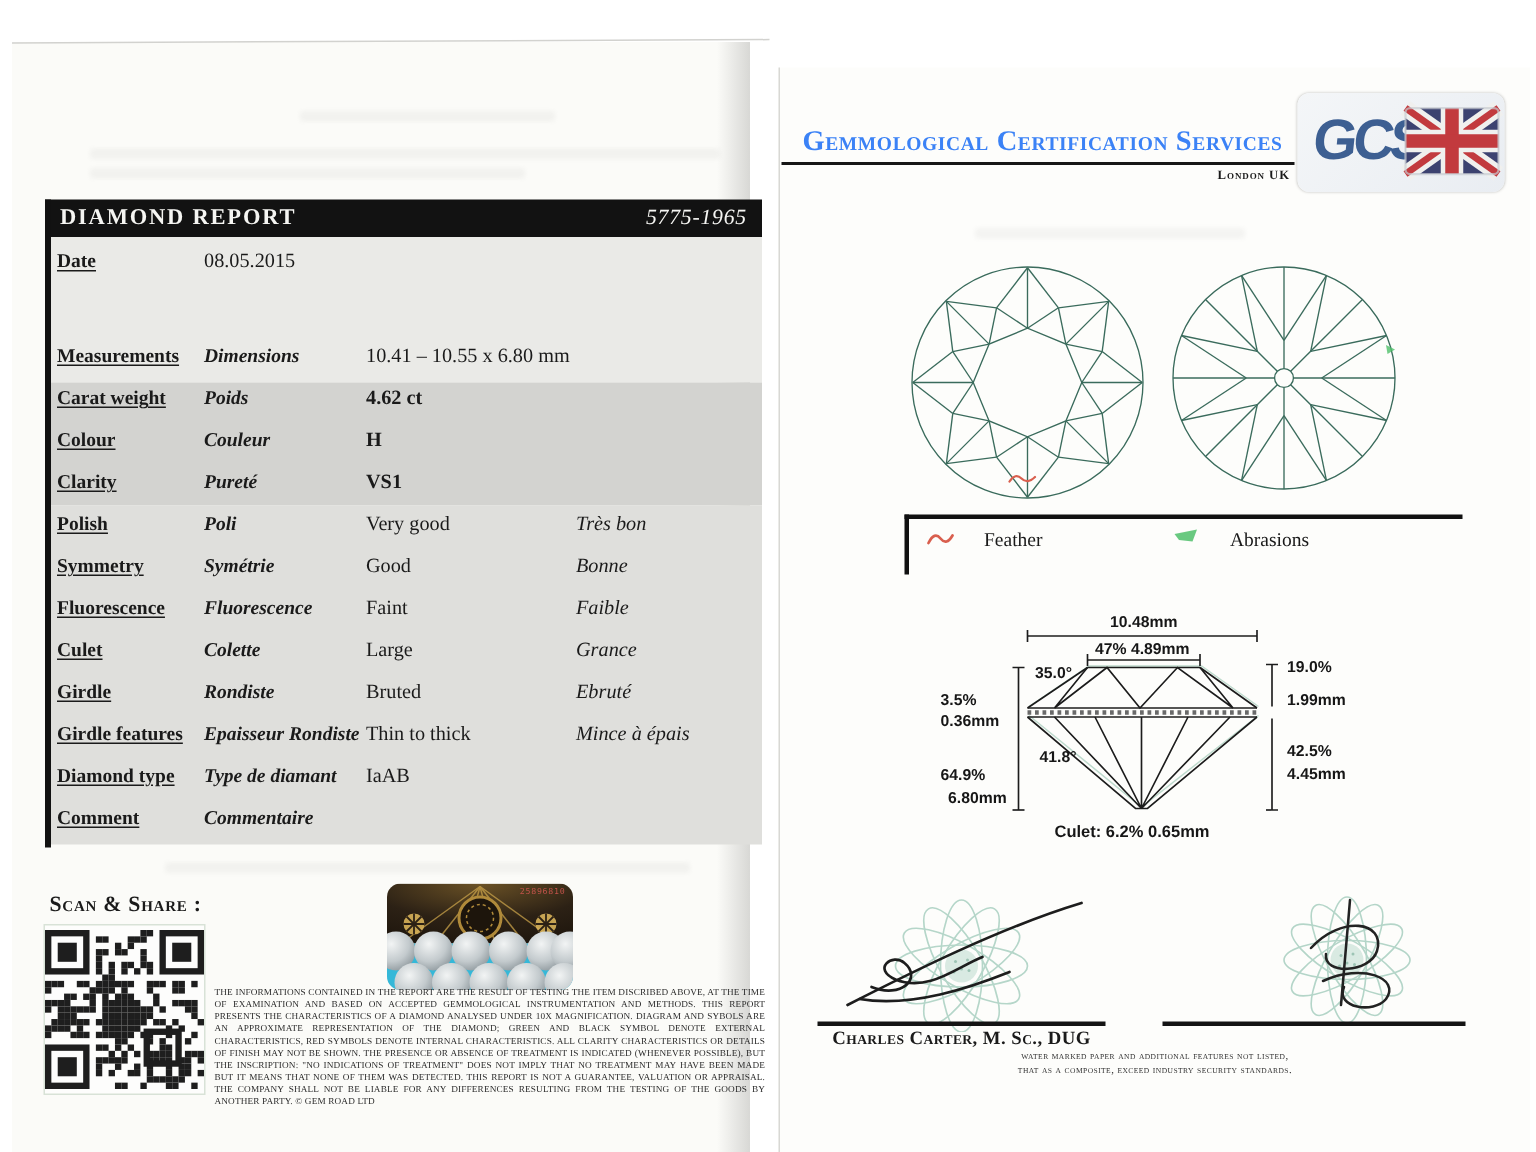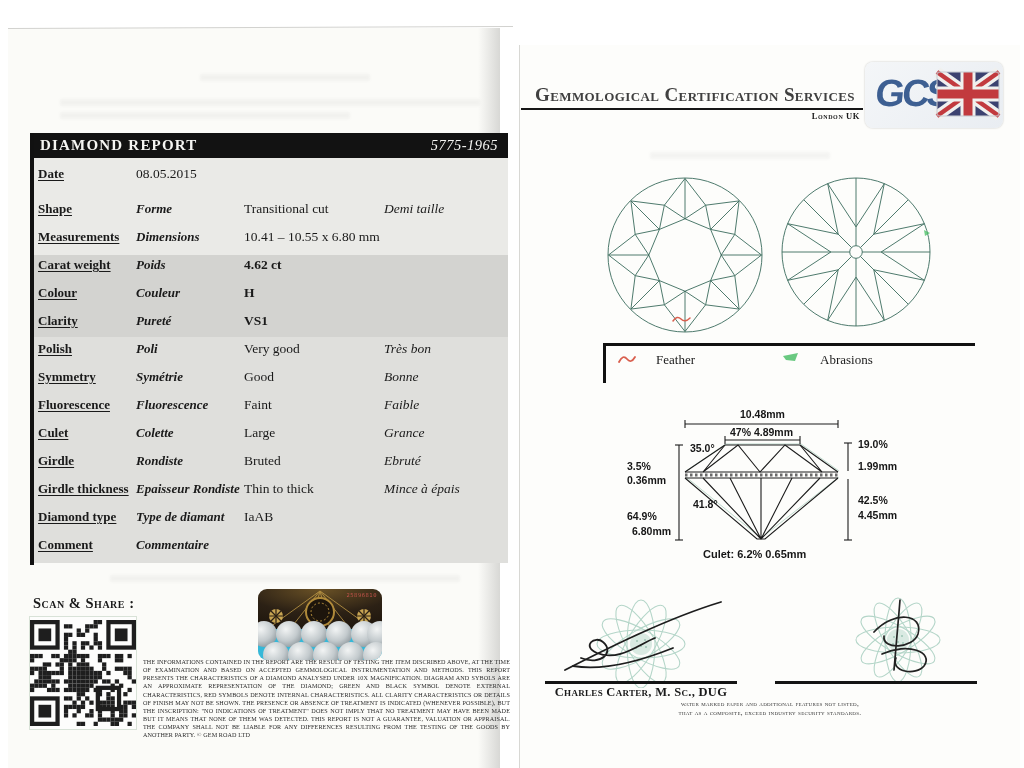--- a/index.html
+++ b/index.html
@@ -51,21 +51,21 @@
     background:#fdfdfc; box-shadow:0 0 0 1px rgba(110,150,115,.25); }
   .holo { position:absolute; left:258px; top:589px; width:124px; height:71px;
     border-radius:9px; overflow:hidden; box-shadow:0 0 0 2px #e8e6e0 inset; }
   .holo-serial { position:absolute; right:5px; top:3px; font-size:5.5px; color:#c0524a;
     font-family:"DejaVu Sans Mono", monospace; letter-spacing:.5px; z-index:4; }
   .fineprint { position:absolute; left:143px; top:658px; width:367px; font-size:6.15px;
     line-height:8.15px; text-align:justify; color:#2b2b2b; letter-spacing:.1px; }
 
   
   .org-title { position:absolute; left:527px; top:84px; width:336px; text-align:center;
-    font-variant:small-caps; font-weight:bold; font-size:19px; letter-spacing:.4px; color:#404040; }
+    font-variant:small-caps; font-weight:bold; font-size:19px; letter-spacing:.4px; color:#3b82f6; }
   .org-rule { position:absolute; left:521px; top:108px; width:342px; height:2px; background:#161616; }
   .org-loc { position:absolute; left:760px; top:111px; width:100px; text-align:right;
     font-variant:small-caps; font-weight:bold; font-size:8.5px; letter-spacing:.6px; }
   .logo { position:absolute; left:865px; top:62px; width:138px; height:66px;
     border-radius:8px; background:linear-gradient(135deg,#f4f6f8,#e9edf2);
     box-shadow:0 0 2px rgba(0,0,0,.25); display:flex; align-items:center; overflow:hidden; }
 
   
   .plots { position:absolute; left:590px; top:170px; }
   .legend-rule { position:absolute; left:603px; top:343px; width:372px; height:3px; background:#111; }
@@ -117,26 +117,20 @@
 
     <div class="rhead">
       <span class="ttl">DIAMOND REPORT</span>
       <span class="num">5775-1965</span>
     </div>
 
     <div class="r" style="top:33px">
       <span class="c1">Date</span>
       <span class="c2 roman">08.05.2015</span>
     </div>
-    <div class="r" style="top:68px">
-      <span class="c1">Shape</span>
-      <span class="c2">Forme</span>
-      <span class="c3">Transitional cut</span>
-      <span class="c4">Demi taille</span>
-    </div>
     <div class="r" style="top:96px">
       <span class="c1">Measurements</span>
       <span class="c2">Dimensions</span>
       <span class="c3">10.41 – 10.55 x 6.80 mm</span>
     </div>
     <div class="r boldval" style="top:124px">
       <span class="c1">Carat weight</span>
       <span class="c2">Poids</span>
       <span class="c3">4.62 ct</span>
     </div>
@@ -174,21 +168,21 @@
       <span class="c3">Large</span>
       <span class="c4">Grance</span>
     </div>
     <div class="r" style="top:320px">
       <span class="c1">Girdle</span>
       <span class="c2">Rondiste</span>
       <span class="c3">Bruted</span>
       <span class="c4">Ebruté</span>
     </div>
     <div class="r" style="top:348px">
-      <span class="c1">Girdle thickness</span>
+      <span class="c1">Girdle features</span>
       <span class="c2">Epaisseur Rondiste</span>
       <span class="c3">Thin to thick</span>
       <span class="c4">Mince à épais</span>
     </div>
     <div class="r" style="top:376px">
       <span class="c1">Diamond type</span>
       <span class="c2">Type de diamant</span>
       <span class="c3">IaAB</span>
     </div>
     <div class="r" style="top:404px">

